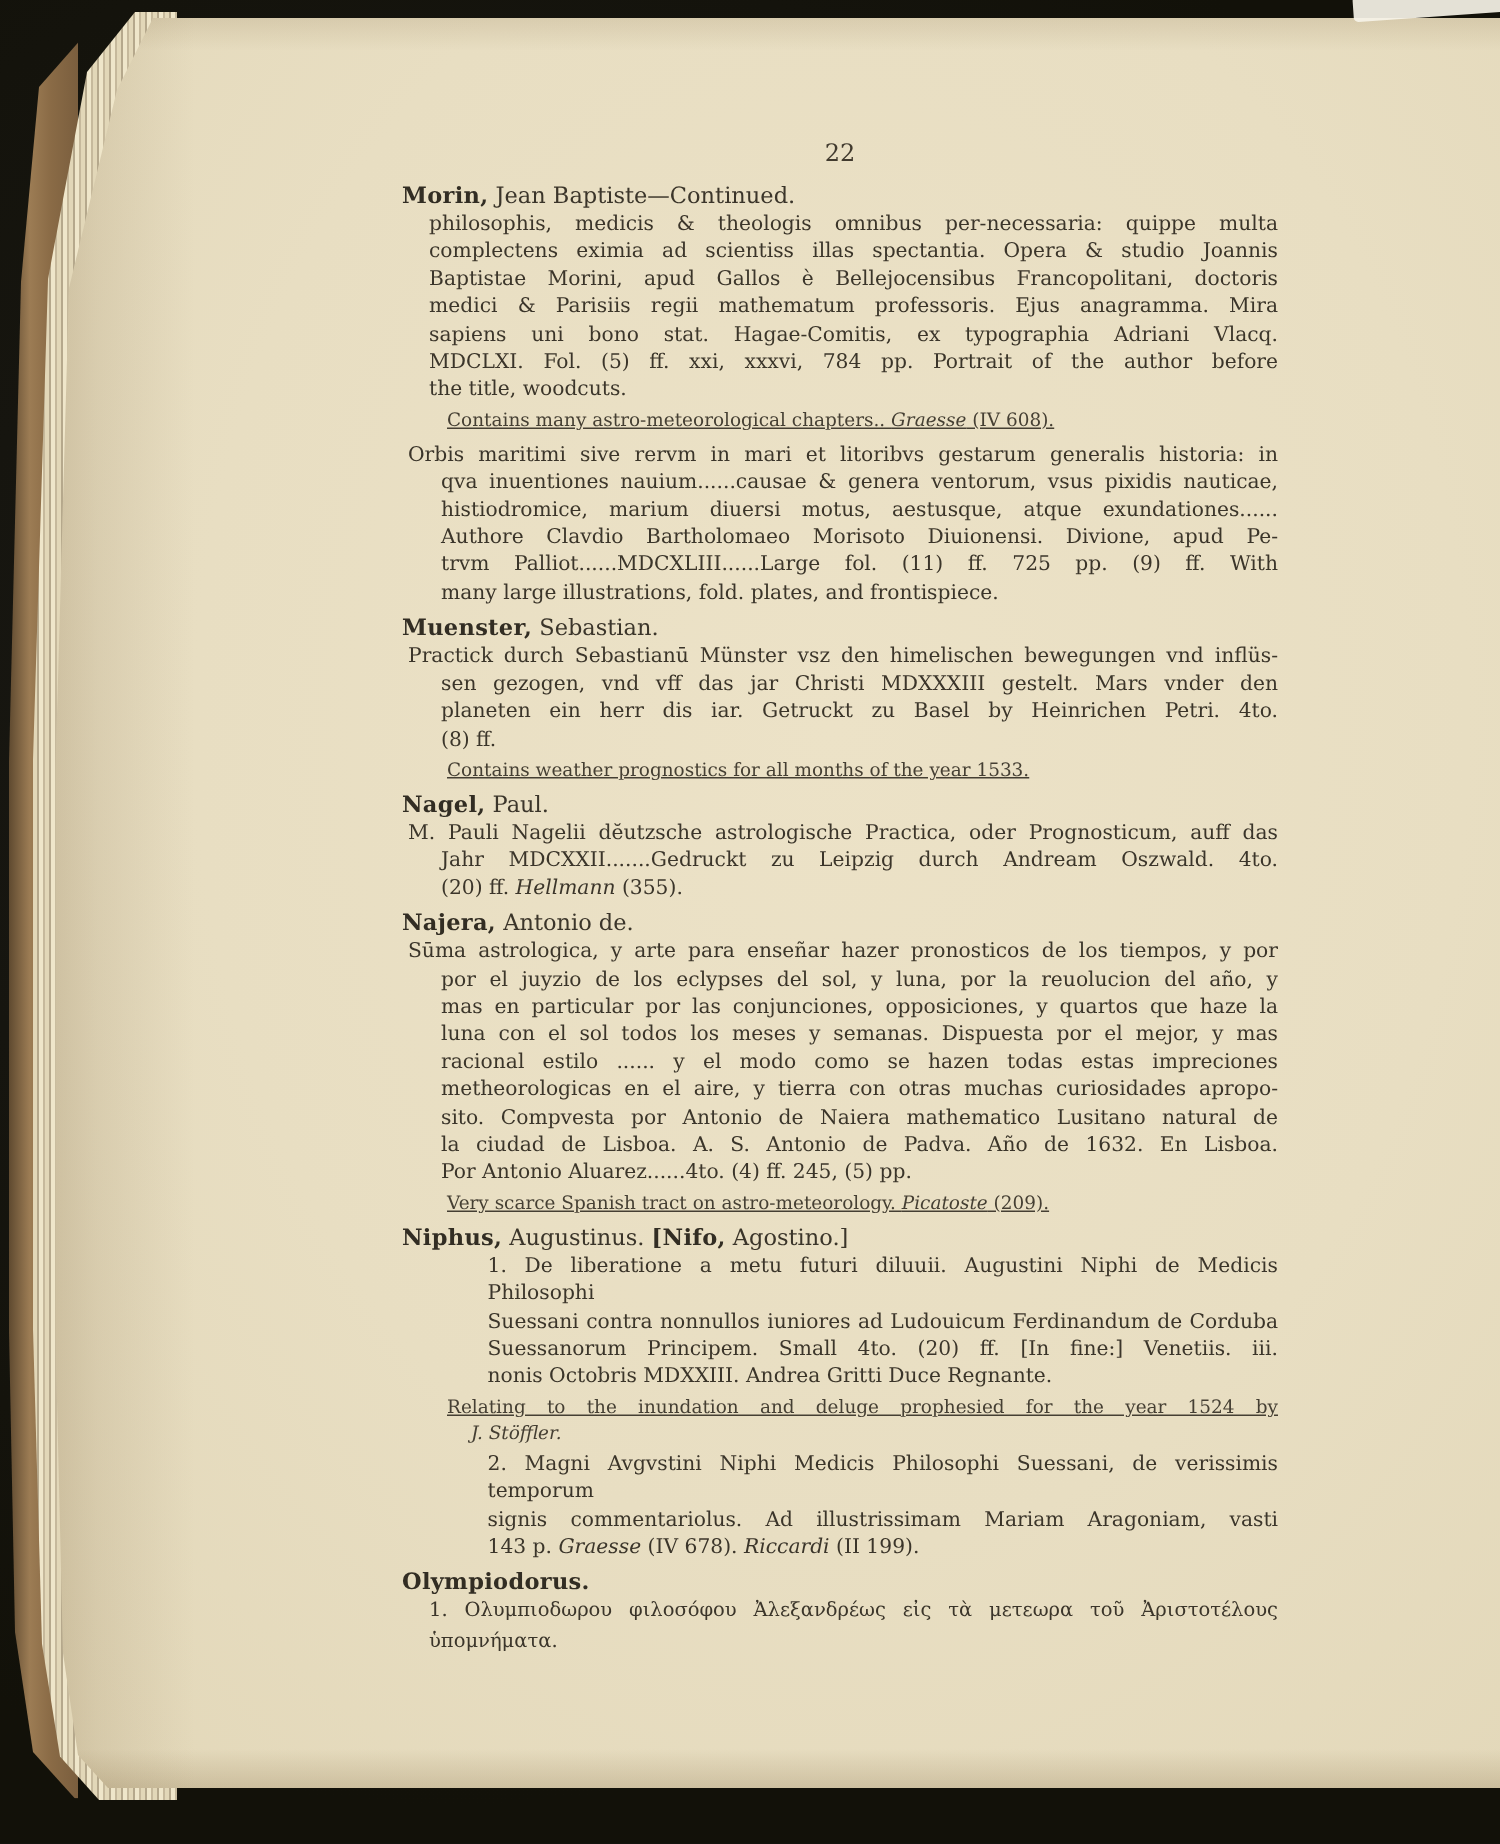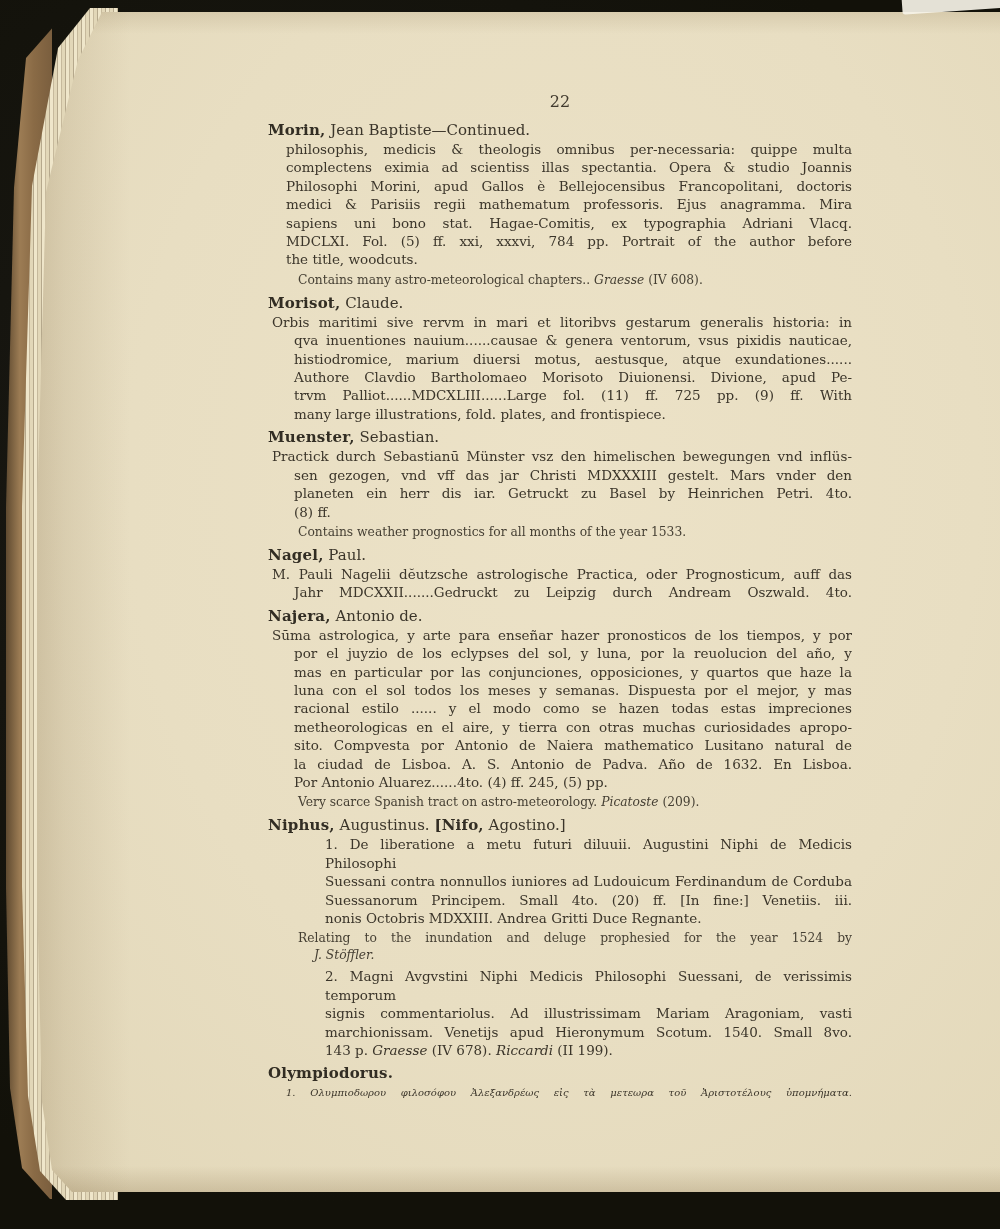--- a/index.html
+++ b/index.html
@@ -45,53 +45,52 @@
   .para{margin:0;}
   .ln{white-space:normal;}
   .ln.j{text-align:justify;text-align-last:justify;-moz-text-align-last:justify;}
   .para.body .ln{margin-left:26px;}
   .para.body .ln.first{margin-left:4px;}
   .para.body2 .ln{margin-left:18px;}
   .para.num .ln{margin-left:57px;}
   .para.num .ln.first{}
   .para.note{font-size:12.3px;line-height:17px;margin:3px 0 3px;color:#453f33;}
   .para.note .ln{margin-left:46px;}
-  .para.note .ln.first{margin-left:30px;}
-  .para.greek{font-size:10px;line-height:20.5px;font-style:italic;}
+  .para.note .ln.first{margin-left:30px;text-decoration:underline;}
+  .para.greek{font-size:13px;line-height:20.5px;}
   .para.greek .ln{margin-left:40px;text-align:justify;text-align-last:justify;}
   .para.greek .ln.first{margin-left:18px;}
   .it{font-style:italic;}
 </style>
 </head>
 <body>
 
 <div class="scan">
   <div class="cover-edge"></div>
   <div class="page-stack"></div>
   <div class="page">
     <div class="page-inner-shade"></div>
     <div class="pagenum">22</div>
     <div class="content" id="entries">
         <section class="entry">
           <h3 class="heading"><span class="b">Morin,</span><span> Jean Baptiste—Continued.</span></h3>
           <div class="para body2">
             <div class="ln first j"><span>philosophis, medicis &amp; theologis omnibus per-necessaria: quippe multa</span></div>
             <div class="ln j"><span>complectens eximia ad scientiss illas spectantia. Opera &amp; studio Joannis</span></div>
-            <div class="ln j"><span>Philosophi Morini, apud Gallos è Bellejocensibus Francopolitani, doctoris</span></div>
+            <div class="ln j"><span>Baptistae Morini, apud Gallos è Bellejocensibus Francopolitani, doctoris</span></div>
             <div class="ln j"><span>medici &amp; Parisiis regii mathematum professoris. Ejus anagramma. Mira</span></div>
             <div class="ln j"><span>sapiens uni bono stat. Hagae-Comitis, ex typographia Adriani Vlacq.</span></div>
             <div class="ln j"><span>MDCLXI. Fol. (5) ff. xxi, xxxvi, 784 pp. Portrait of the author before</span></div>
             <div class="ln"><span>the title, woodcuts.</span></div>
           </div>
           <div class="para note">
             <div class="ln first"><span>Contains many astro-meteorological chapters..  </span><span class="it">Graesse</span><span> (IV 608).</span></div>
           </div>
         </section>
         <section class="entry">
-          <h3 class="heading"><span class="b">Morisot,</span><span> Claude.</span></h3>
           <div class="para body">
             <div class="ln first j"><span>Orbis maritimi sive rervm in mari et litoribvs gestarum generalis historia: in</span></div>
             <div class="ln j"><span>qva inuentiones nauium......causae &amp; genera ventorum, vsus pixidis nauticae,</span></div>
             <div class="ln j"><span>histiodromice, marium diuersi motus, aestusque, atque exundationes......</span></div>
             <div class="ln j"><span>Authore Clavdio Bartholomaeo Morisoto Diuionensi. Divione, apud Pe-</span></div>
             <div class="ln j"><span>trvm Palliot......MDCXLIII......Large fol. (11) ff. 725 pp. (9) ff. With</span></div>
             <div class="ln"><span>many large illustrations, fold. plates, and frontispiece.</span></div>
           </div>
         </section>
         <section class="entry">
@@ -104,20 +103,21 @@
           </div>
           <div class="para note">
             <div class="ln first"><span>Contains weather prognostics for all months of the year 1533.</span></div>
           </div>
         </section>
         <section class="entry">
           <h3 class="heading"><span class="b">Nagel,</span><span> Paul.</span></h3>
           <div class="para body">
             <div class="ln first j"><span>M. Pauli Nagelii dĕutzsche astrologische Practica, oder Prognosticum, auff das</span></div>
             <div class="ln j"><span>Jahr MDCXXII.......Gedruckt zu Leipzig durch Andream Oszwald. 4to.</span></div>
+            <div class="ln"><span>(20) ff.  </span><span class="it">Hellmann</span><span> (355).</span></div>
           </div>
         </section>
         <section class="entry">
           <h3 class="heading"><span class="b">Najera,</span><span> Antonio de.</span></h3>
           <div class="para body">
             <div class="ln first j"><span>Sūma astrologica, y arte para enseñar hazer pronosticos de los tiempos, y por</span></div>
             <div class="ln j"><span>por el juyzio de los eclypses del sol, y luna, por la reuolucion del año, y</span></div>
             <div class="ln j"><span>mas en particular por las conjunciones, opposiciones, y quartos que haze la</span></div>
             <div class="ln j"><span>luna con el sol todos los meses y semanas. Dispuesta por el mejor, y mas</span></div>
             <div class="ln j"><span>racional estilo ...... y el modo como se hazen todas estas impreciones</span></div>
@@ -138,21 +138,20 @@
             <div class="ln j"><span>Suessanorum Principem. Small 4to. (20) ff. [In fine:] Venetiis. iii.</span></div>
             <div class="ln"><span>nonis Octobris MDXXIII. Andrea Gritti Duce Regnante.</span></div>
           </div>
           <div class="para note">
             <div class="ln first j"><span>Relating to the inundation and deluge prophesied for the year 1524 by</span></div>
             <div class="ln"><span class="it">J. Stöffler.</span></div>
           </div>
           <div class="para num">
             <div class="ln first j"><span>2. Magni Avgvstini Niphi Medicis Philosophi Suessani, de verissimis temporum</span></div>
             <div class="ln j"><span>signis commentariolus. Ad illustrissimam Mariam Aragoniam, vasti</span></div>
-            <div class="ln j"><span>marchionissam. Venetijs apud Hieronymum Scotum. 1540. Small 8vo.</span></div>
             <div class="ln"><span>143 p.  </span><span class="it">Graesse</span><span> (IV 678).  </span><span class="it">Riccardi</span><span> (II 199).</span></div>
           </div>
         </section>
         <section class="entry">
           <h3 class="heading"><span class="b">Olympiodorus.</span></h3>
           <div class="para greek">
             <div class="ln first j"><span>1. Ολυμπιοδωρου φιλοσόφου Ἀλεξανδρέως εἰς τὰ μετεωρα τοῦ Ἀριστοτέλους ὑπομνήματα.</span></div>
           </div>
         </section>
       </div>

